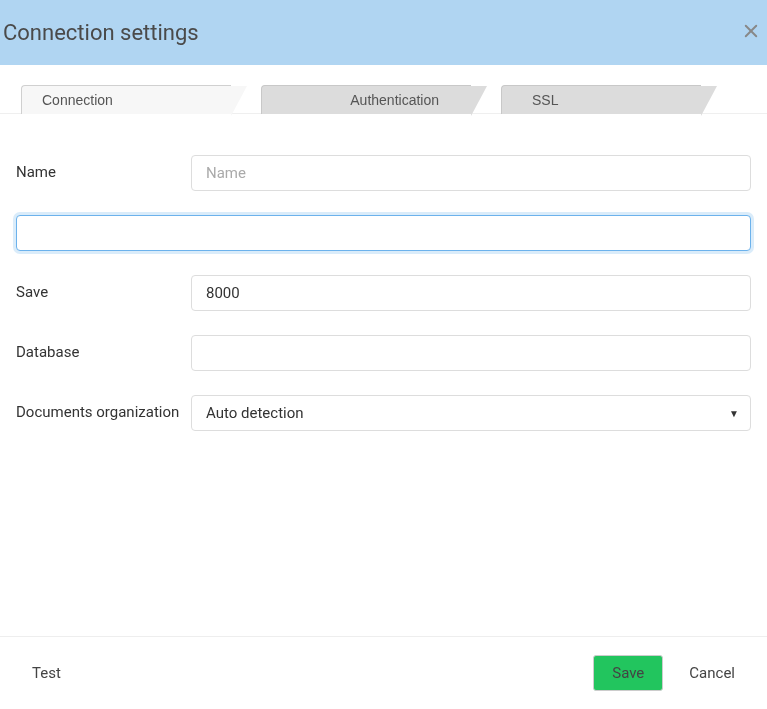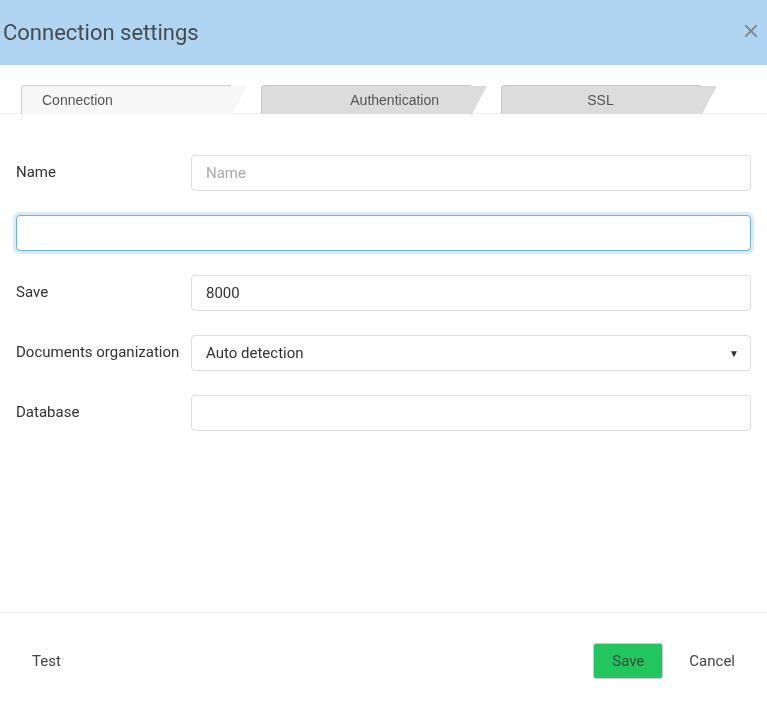--- a/index.html
+++ b/index.html
@@ -77,21 +77,21 @@
     .tab.active {
       background: #f7f7f7;
       z-index: 3;
       border-color: #d0d0d0;
     }
     .tab.active::after {
       border-left-color: #f7f7f7;
     }
     .tab:nth-child(1) { z-index: 3; min-width: 210px; text-align: left; }
     .tab:nth-child(2) { z-index: 2; min-width: 210px; text-align: right; padding-left: 30px; }
-    .tab:nth-child(3) { z-index: 1; min-width: 200px; text-align: center; padding-left: 30px; }
+    .tab:nth-child(3) { z-index: 1; min-width: 200px; text-align: left; padding-left: 30px; }
     .tab-line {
       height: 1px;
       background: #efefef;
       margin-top: -1px;
     }
     .form {
       padding: 41px 16px 16px 16px;
     }
     .form-row {
       display: flex;
@@ -141,21 +141,21 @@
       pointer-events: none;
       font-size: 10px;
       color: #333;
     }
     .dialog-footer {
       position: absolute;
       bottom: 0;
       left: 0;
       right: 0;
       border-top: 1px solid #eee;
-      padding: 30px 28px;
+      padding: 18px 28px;
       display: flex;
       justify-content: space-between;
       align-items: center;
     }
     .footer-left, .footer-right {
       display: flex;
       align-items: center;
       gap: 22px;
     }
     .btn-link {
@@ -222,38 +222,38 @@
   </div>
 
   <div class="form-row">
     <div class="form-label">Save</div>
     <div class="form-control">
       <input type="text" value="8000" style="">
     </div>
   </div>
 
   <div class="form-row">
+    <div class="form-label">Database</div>
+    <div class="form-control">
+      <input type="text" placeholder="" style="">
+    </div>
+  </div>
+
+  <div class="form-row">
     <div class="form-label">Documents organization</div>
     <div class="form-control">
       <div class="select-wrapper">
         <select>
           <option>Auto detection</option>
         </select>
         <span class="select-caret">▼</span>
       </div>
     </div>
   </div>
 
-  <div class="form-row">
-    <div class="form-label">Database</div>
-    <div class="form-control">
-      <input type="text" placeholder="" style="">
-    </div>
-  </div>
-
 </div>
 
 <div class="dialog-footer">
   <div class="footer-left">
     <button class="btn-link">Test</button>
   </div>
   <div class="footer-right">
     <button class="btn">Save</button>
     <button class="btn-link">Cancel</button>
   </div>

